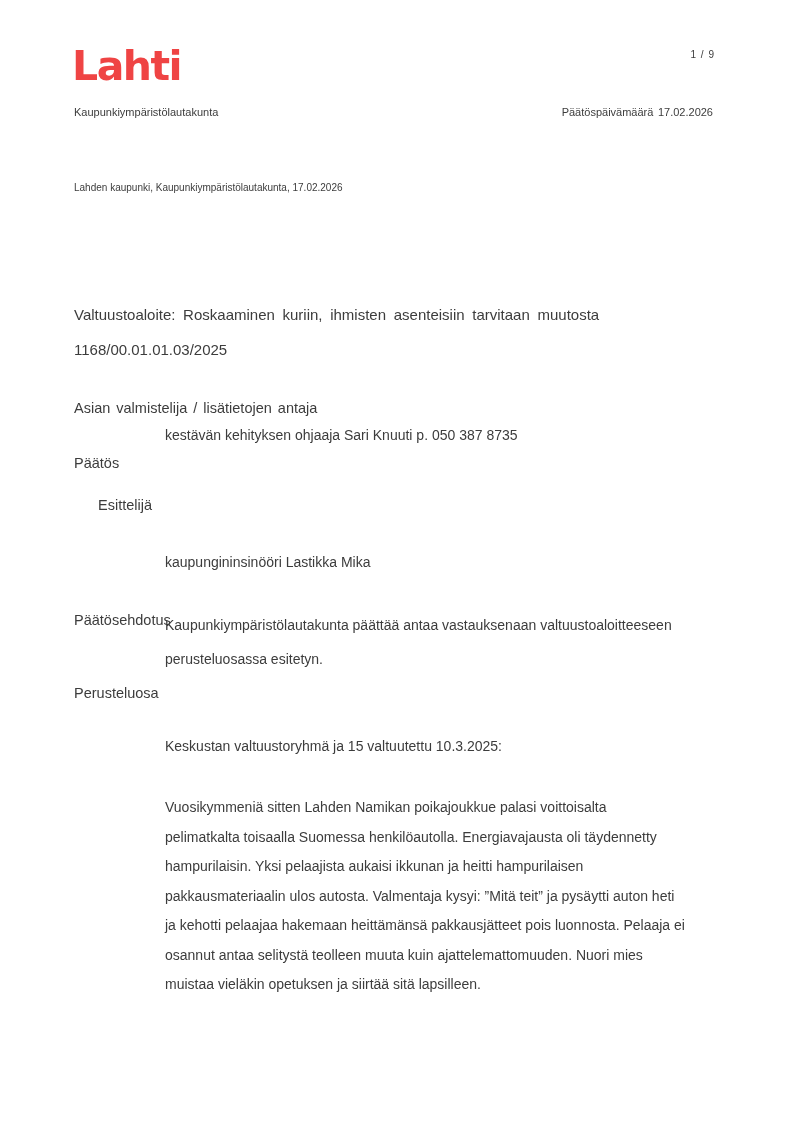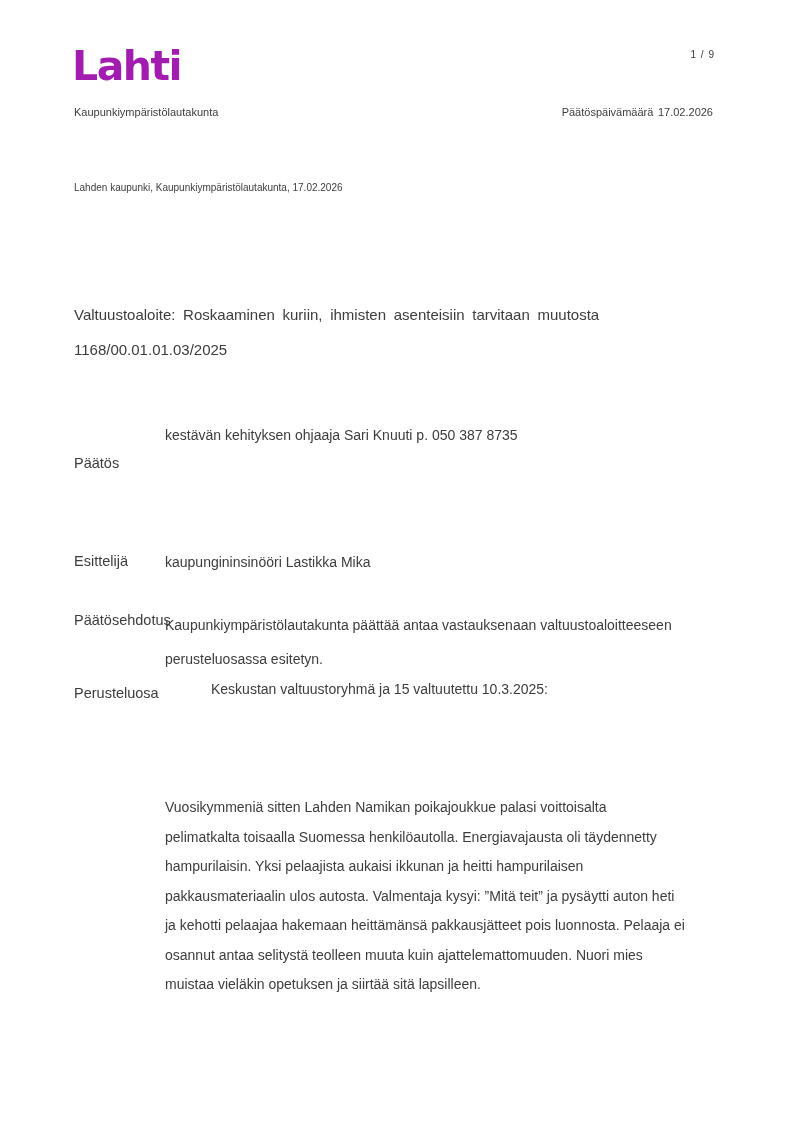--- a/index.html
+++ b/index.html
@@ -45,50 +45,51 @@
     word-spacing: 3.5px;
   }
   .case-number { left: 74px; top: 341px; font-size: 15px; text-align: right; }
 
   .sec-heading { font-size: 14.5px; word-spacing: 2px; left: 74px; }
   .sec-body { font-size: 14px; left: 165px; }
 
   .s1h { top: 400px; }
   .s1b { top: 427px; }
   .s2h { top: 455px; }
-  .s3h { top: 553px; }
+  .s3h { top: 497px; margin-left: 24px; }
   .s3b { top: 554px; }
   .s4h { top: 612px; text-align: right; }
   .s4b { top: 608px; width: 620px; line-height: 34px; white-space: pre-line; }
   .s5h { top: 685px; }
 
-  .p1 { top: 681px; margin-left: 46px; }
+  .p1 { top: 738px; }
   .p2 { top: 752px; white-space: pre-wrap; }
   .p3 { top: 793px; width: 632px; line-height: 29.5px; white-space: pre-wrap; }
 </style>
 </head>
 <body>
 
 <div class="page">
 
-  <div class="abs logo" style="color: #a21caf;">Lahti</div>
+  <div class="abs logo" style="color: #ef4444;">Lahti</div>
 
   <div class="abs page-number">1 / 9</div>
 
   <div class="abs header-row">
     <span>Kaupunkiympäristölautakunta</span>
     <span>Päätöspäivämäärä 17.02.2026</span>
   </div>
 
   <div class="abs subheader">Lahden kaupunki, Kaupunkiympäristölautakunta, 17.02.2026</div>
 
   <h1 class="abs doc-title">Valtuustoaloite: Roskaaminen kuriin, ihmisten asenteisiin tarvitaan muutosta</h1>
 
   <div class="abs case-number">1168/00.01.01.03/2025</div>
 
+  <div class="abs sec-heading s1h">Asian valmistelija / lisätietojen antaja</div>
   <div class="abs sec-body s1b">kestävän kehityksen ohjaaja Sari Knuuti p. 050 387 8735</div>
 
   <div class="abs sec-heading s2h">Päätös</div>
 
   <div class="abs sec-heading s3h">Esittelijä</div>
   <div class="abs sec-body s3b">kaupungininsinööri Lastikka Mika</div>
 
   <div class="abs sec-heading s4h">Päätösehdotus</div>
   <div class="abs sec-body s4b">Kaupunkiympäristölautakunta päättää antaa vastauksenaan valtuustoaloitteeseen
 perusteluosassa esitetyn.</div>

